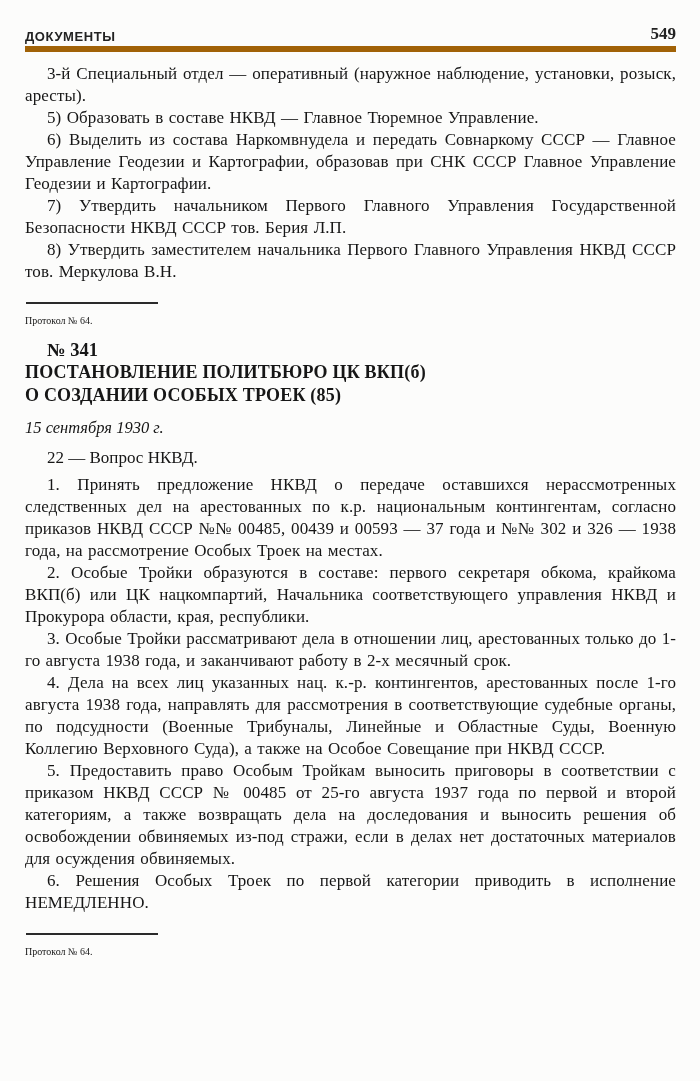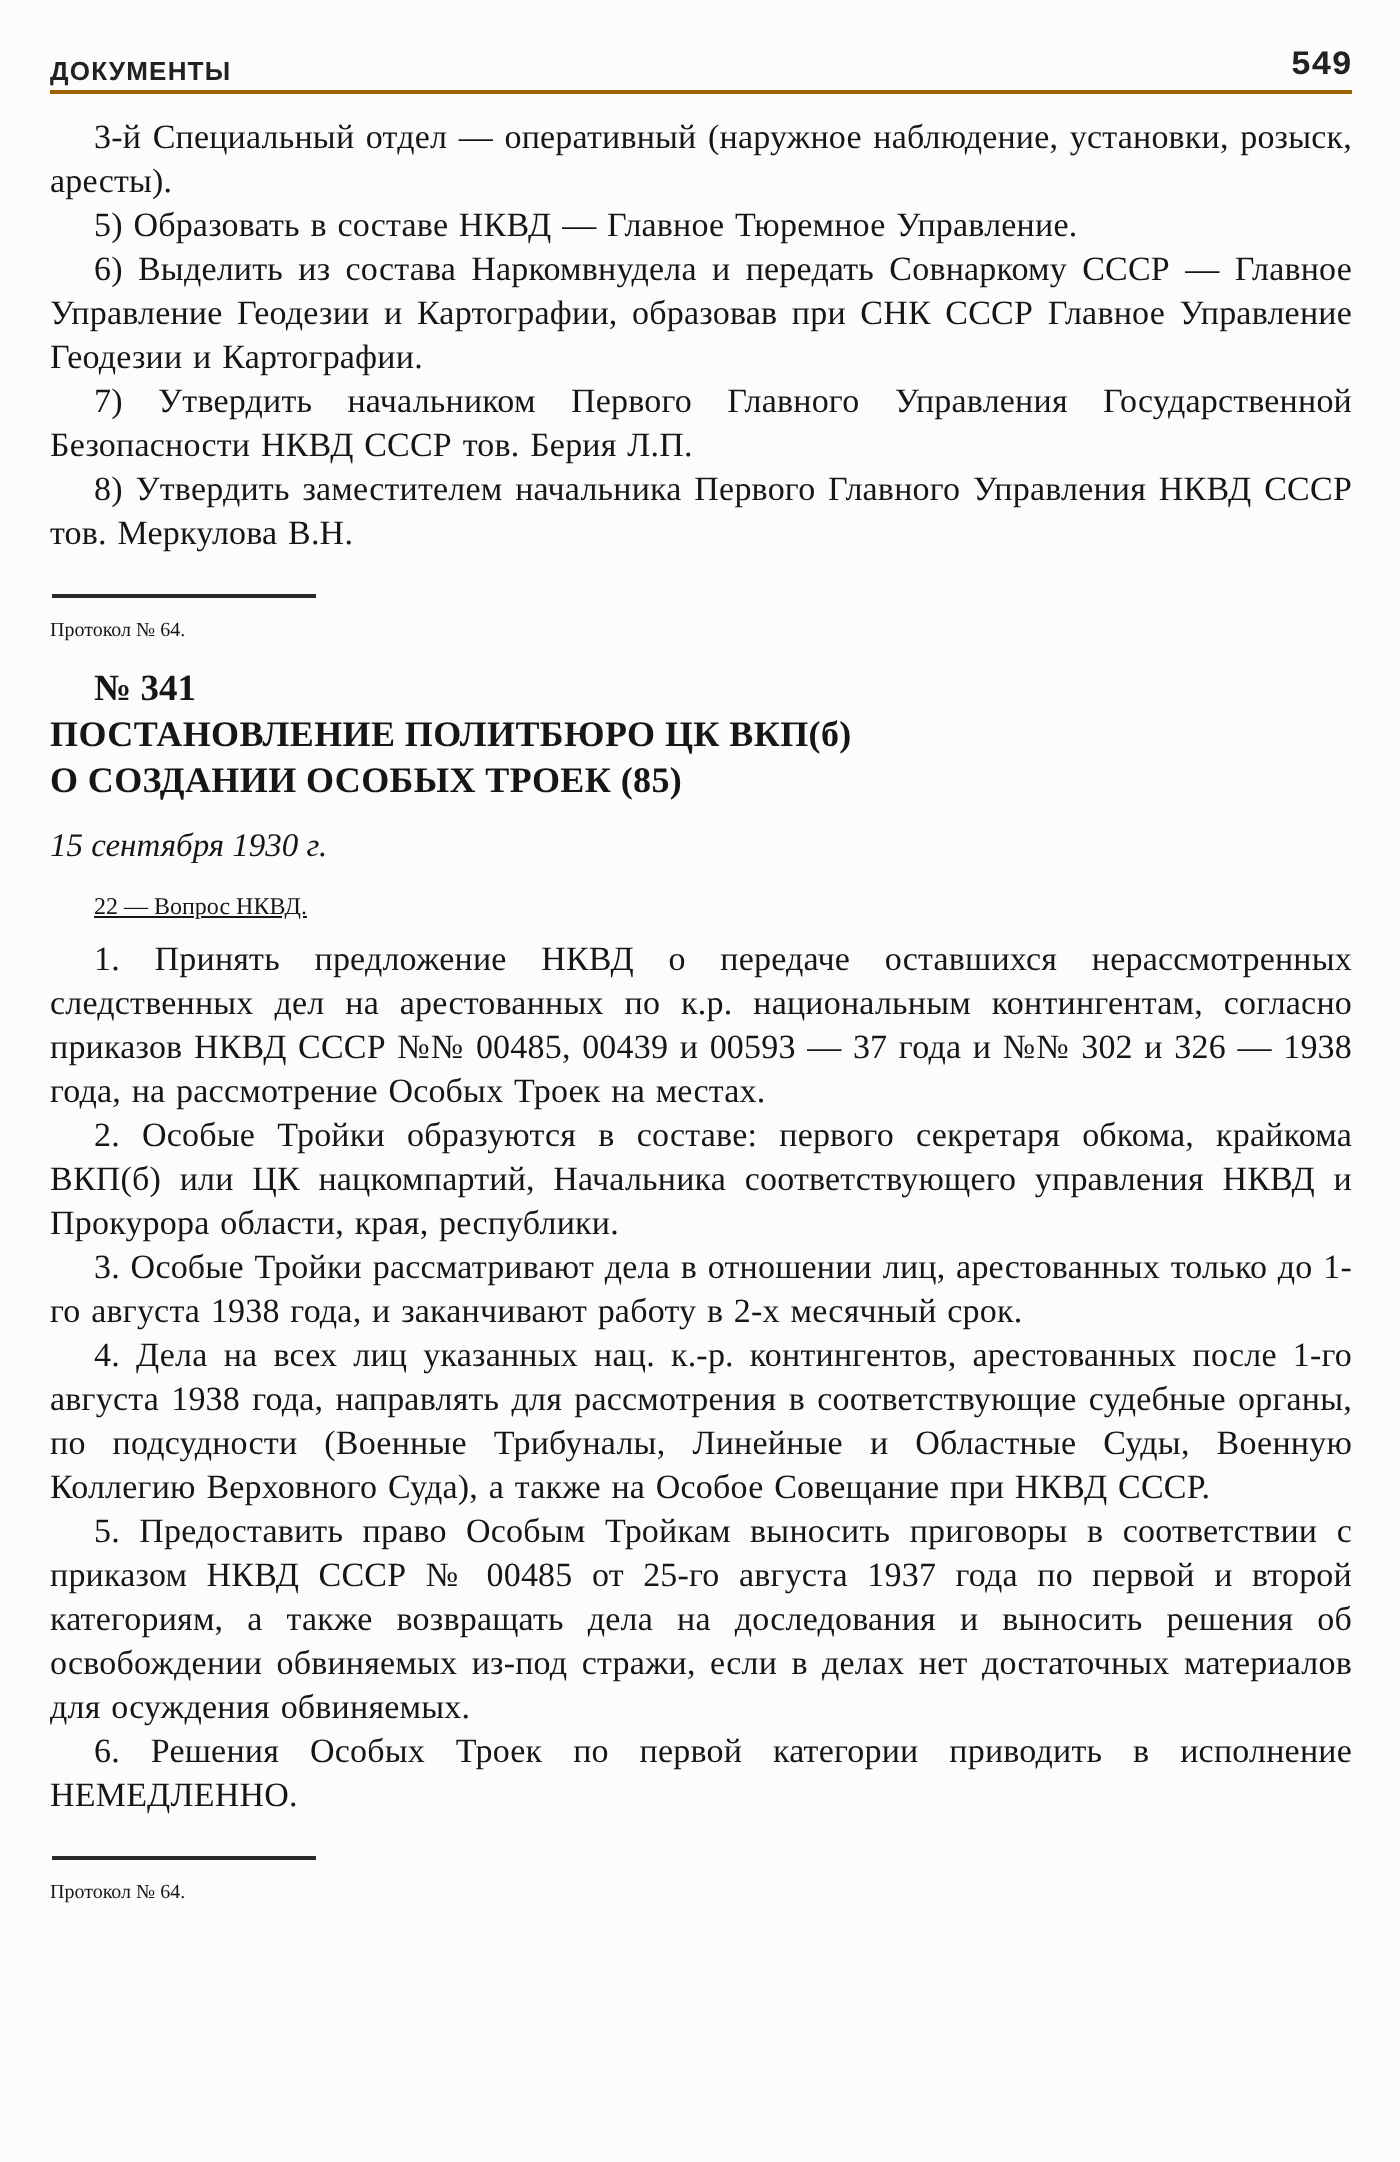--- a/index.html
+++ b/index.html
@@ -12,32 +12,32 @@
     padding: 24px 24px 0 25px;
     font-family: "Liberation Serif", serif;
     color: #161616;
     overflow: hidden;
   }
   
   .running-header {
     display: flex;
     justify-content: space-between;
     align-items: flex-end;
-    border-bottom: 2px solid #a16207;
+    border-bottom: 6px solid #a16207;
     padding-bottom: 2px;
   }
   .running-header .section-label {
     font-family: "Liberation Sans", sans-serif;
     font-size: 13px;
     font-weight: 700;
     letter-spacing: 0.6px;
     color: #222;
   }
   .running-header .page-number {
-    font-family: Liberation Mono, monospace;
+    font-family: Liberation Serif, serif;
     font-size: 17px;
     font-weight: 700;
     color: #222;
   }
   
   .doc-body { margin-top: 11px; }
   .para {
     margin: 0;
     font-size: 17px;
     line-height: 22px;
@@ -80,24 +80,23 @@
     letter-spacing: 0.2px;
   }
   .doc-date {
     margin: 11px 0 0 0;
     font-size: 16.5px;
     font-style: italic;
     line-height: 20px;
   }
   .doc-intro {
     margin: 9px 0 5px 0;
-    font-size: 12px;
+    font-size: 17px;
     line-height: 22px;
     text-indent: 22px;
-    text-decoration: underline;
   }
 </style>
 </head>
 <body>
 
 <div class="page">
 
   <div class="running-header">
     <span class="section-label">ДОКУМЕНТЫ</span>
     <span class="page-number">549</span>

